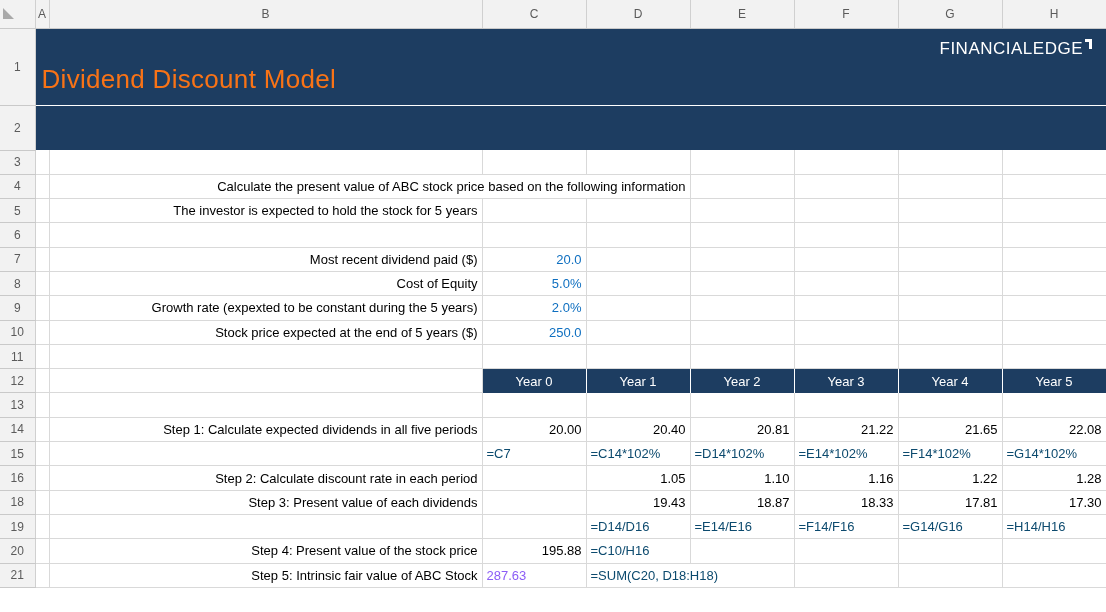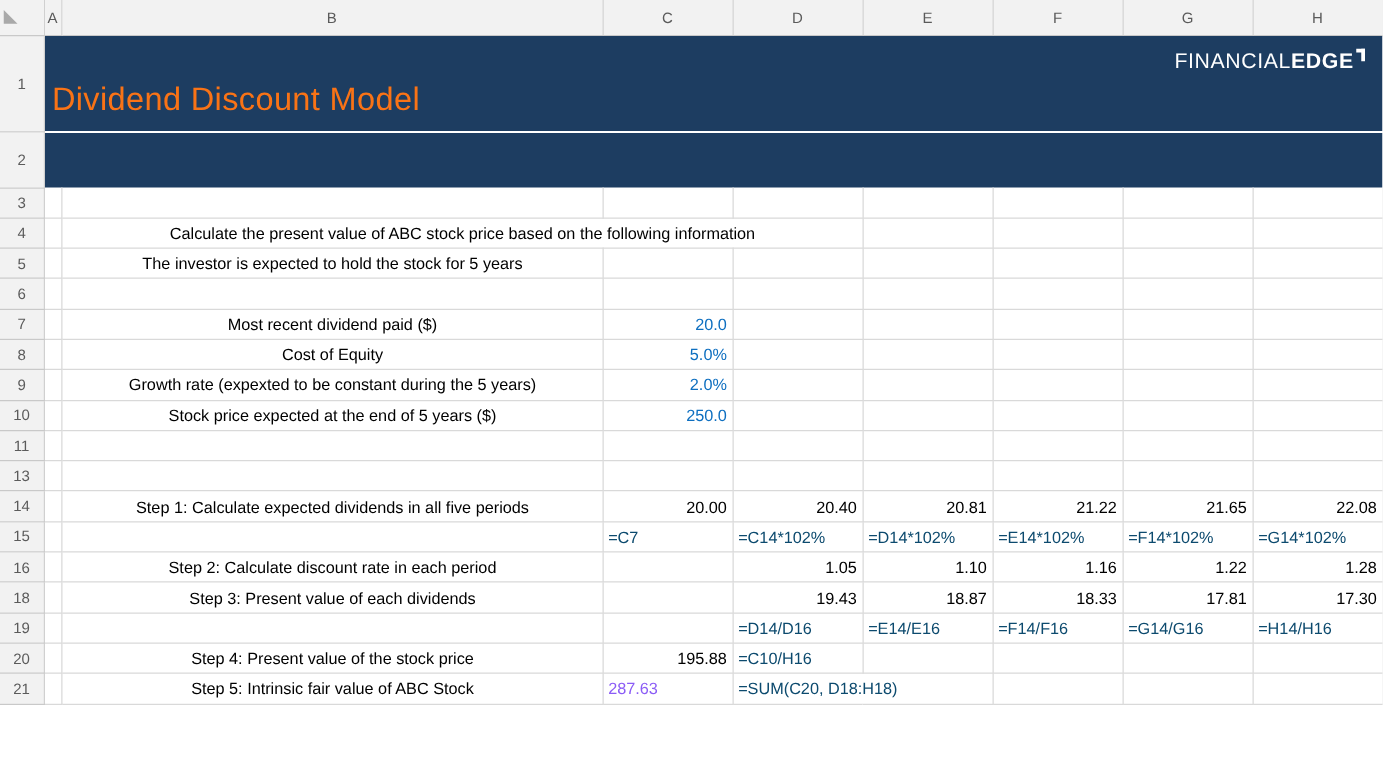--- a/index.html
+++ b/index.html
@@ -31,21 +31,21 @@
 
   
   tr.r1 { height:77px; }
   tr.r2 { height:45px; }
   tr.r  { height:24.3px; }
 
   td.e, td.a, td.lbl, td.num, td.fml, td.blue, td.red {
     border-right:1px solid #d9d9d9; border-bottom:1px solid #d9d9d9;
     background:#fff;
   }
-  td.lbl { text-align:center; padding-left:5px; }
+  td.lbl { text-align:right; padding-left:5px; }
   td.num { text-align:right; }
   td.blue { text-align:right; color:#0e6fc0; }
   td.red  { text-align:left; color:#8b5cf6; font-weight:normal; }
   td.fml  { text-align:left; color:#0c4a6e; }
 
   td.navy {
     background:#1d3d61; border:none;
   }
   tr.r2 td.navy { border-top:1px solid rgba(255,255,255,0.18); }
   td.yr {
@@ -56,21 +56,21 @@
   td.banner { position:relative; padding:0; }
   .title {
     position:absolute; left:6px; bottom:10px;
     color:#f97316; font-size:26px; font-weight:normal; letter-spacing:0.3px;
   }
   .logo {
     position:absolute; top:10px; right:14px;
     color:#ffffff; font-size:17px; letter-spacing:0.5px;
   }
   .logo .lg1 { font-weight:normal;padding-left:12px; }
-  .logo .lg2 { font-weight:bold; }
+  .logo .lg2 { font-weight:normal; }
   .logo .flag {
     display:inline-block; width:7px; height:10px; margin-left:2px;
     border-top:3px solid #fff; border-right:3px solid #fff; vertical-align:top;
   }
 </style>
 </head>
 <body>
 
 <table class="sheet">
   <colgroup>
@@ -214,20 +214,31 @@
     <td class="a"></td>
     <td class="e"></td>
     <td class="e"></td>
     <td class="e"></td>
     <td class="e"></td>
     <td class="e"></td>
     <td class="e"></td>
     <td class="e"></td>
   </tr>
 
+  <tr class="r">
+    <td class="rn">12</td>
+    <td class="a"></td>
+    <td class="e"></td>
+    <td class="yr">Year 0</td>
+    <td class="yr">Year 1</td>
+    <td class="yr">Year 2</td>
+    <td class="yr">Year 3</td>
+    <td class="yr">Year 4</td>
+    <td class="yr">Year 5</td>
+  </tr>
 
   <tr class="r">
     <td class="rn">13</td>
     <td class="a"></td>
     <td class="e"></td>
     <td class="e"></td>
     <td class="e"></td>
     <td class="e"></td>
     <td class="e"></td>
     <td class="e"></td>

